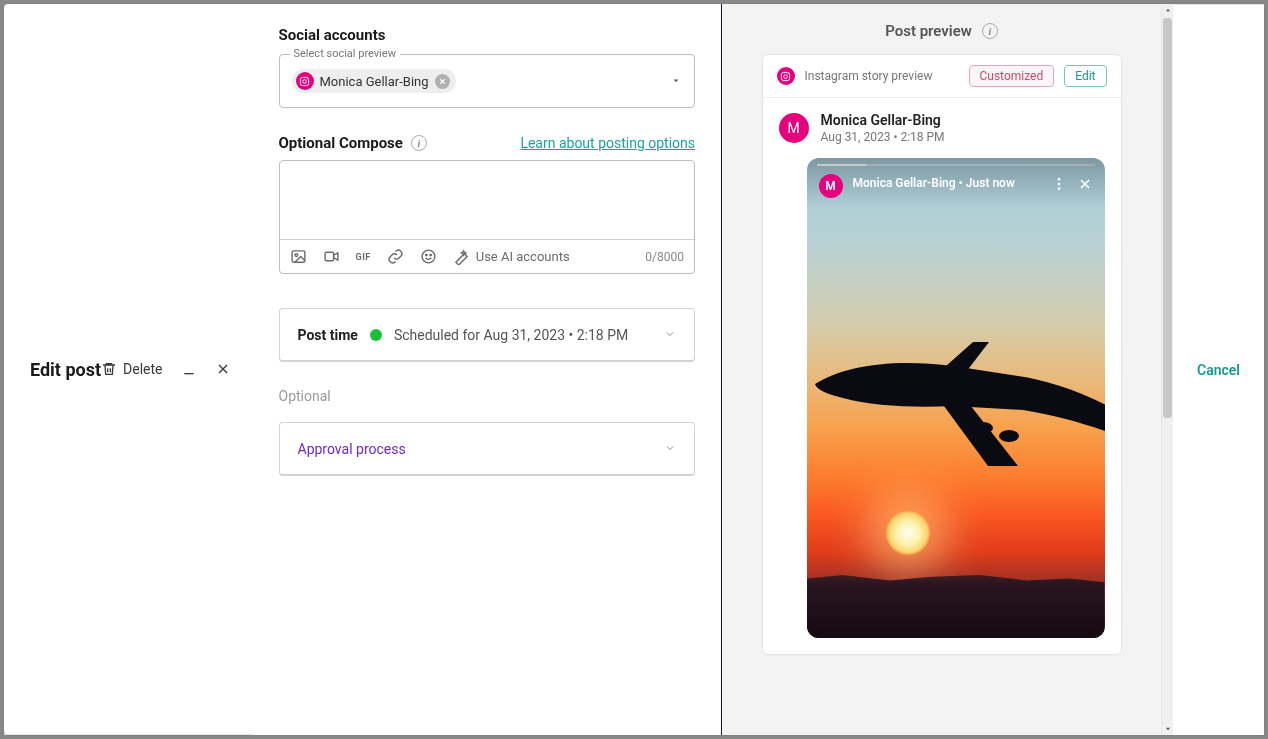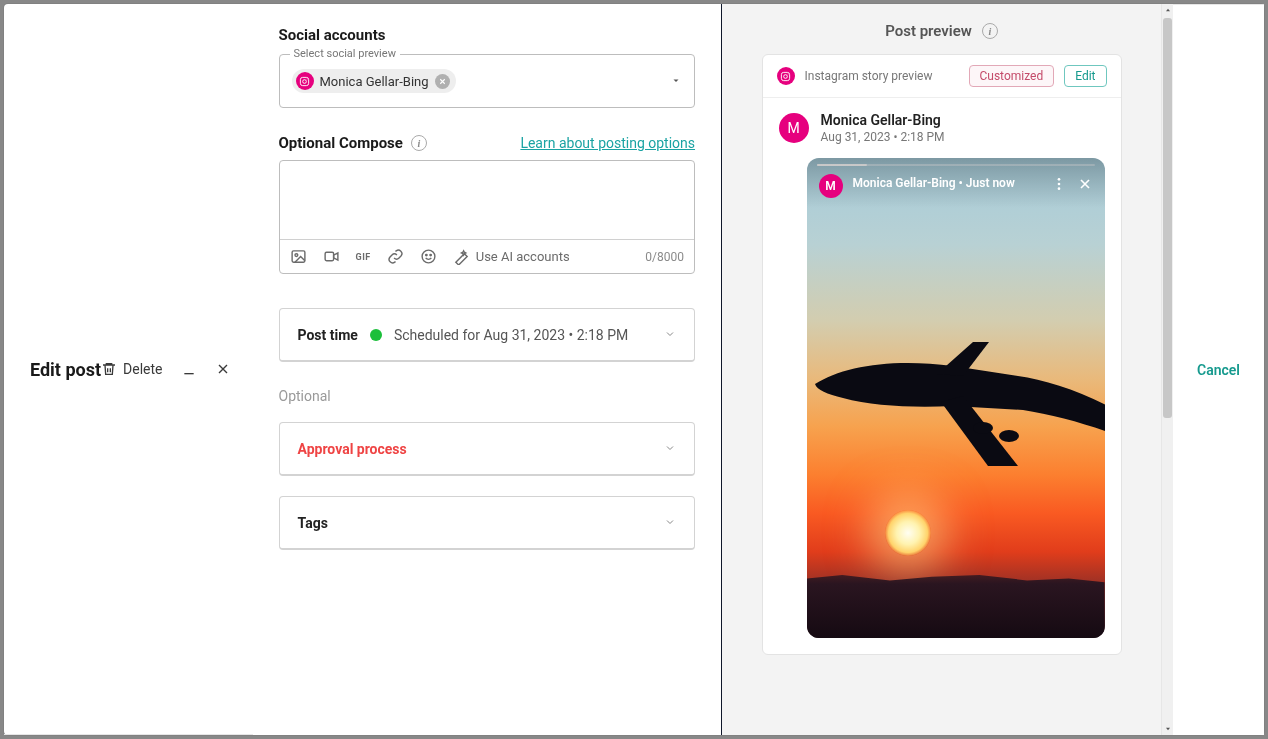--- a/index.html
+++ b/index.html
@@ -44,21 +44,21 @@
 .compose-text { height:78px; }
 .compose-tools { border-top:1px solid #d0d0d0; padding:8px 10px; display:flex; align-items:center; gap:16px; color:#6b6b6b; font-size:13px;}
 .compose-tools .tool { display:flex; align-items:center; cursor:pointer;}
 .compose-tools svg { width:17px; height:17px; }
 .gif-label { font-size:9px; font-weight:700; letter-spacing:.5px;}
 .ai-btn { display:flex; align-items:center; gap:6px; color:#6b6b6b; font-size:13px;}
 .char-count { margin-left:auto; font-size:12px; color:#8a8a8a;}
 
 .card { border:1px solid #d3d3d3; border-bottom:2px solid #d3d3d3; border-radius:4px; padding:16px 18px; display:flex; align-items:center; gap:12px; margin-bottom:20px;}
 .card-title { font-size:14px; font-weight:700; color:#222; }
-.card-title.muted { color:#ef4444; font-weight:700;}
+.card-title.muted { color:#6d28d9; font-weight:400;}
 .status-dot { width:12px; height:12px; border-radius:50%; background:#1bbf3a; }
 .card-sub { font-size:14px; color:#555;}
 .card-caret { margin-left:auto; color:#888;}
 .optional-label { font-size:14px; color:#9a9a9a; margin: 4px 0 18px 0;}
 
 
 .preview-head { display:flex; align-items:center; gap:10px; padding:18px 22px 14px 22px; font-size:15px; font-weight:600; color:#555;}
 .preview-card { background:#fff; margin:0 20px; border-radius:6px; border:1px solid #e3e3e3; overflow:hidden;}
 .pc-top { display:flex; align-items:center; padding:10px 14px; border-bottom:1px solid #eee; gap:10px;}
 .pc-top .ig-badge { width:18px; height:18px;}
@@ -216,26 +216,20 @@
 
       <div class="optional-label">Optional</div>
 
       <div class="card">
         <span class="card-title muted">Approval process</span>
         <span class="card-caret"><svg width="12" height="12" viewBox="0 0 24 24" fill="none" stroke="currentColor" stroke-width="2">
               <path d="M6 9l6 6 6-6"></path>
             </svg></span>
       </div>
 
-      <div class="card">
-        <span class="card-title">Tags</span>
-        <span class="card-caret"><svg width="12" height="12" viewBox="0 0 24 24" fill="none" stroke="currentColor" stroke-width="2">
-              <path d="M6 9l6 6 6-6"></path>
-            </svg></span>
-      </div>
 
     </div>
 
     <div class="right-col">
       <div class="preview-head">
         <span>Post preview</span>
         <span class="info-ic">i</span>
       </div>
       <div class="preview-card">
         <div class="pc-top">

